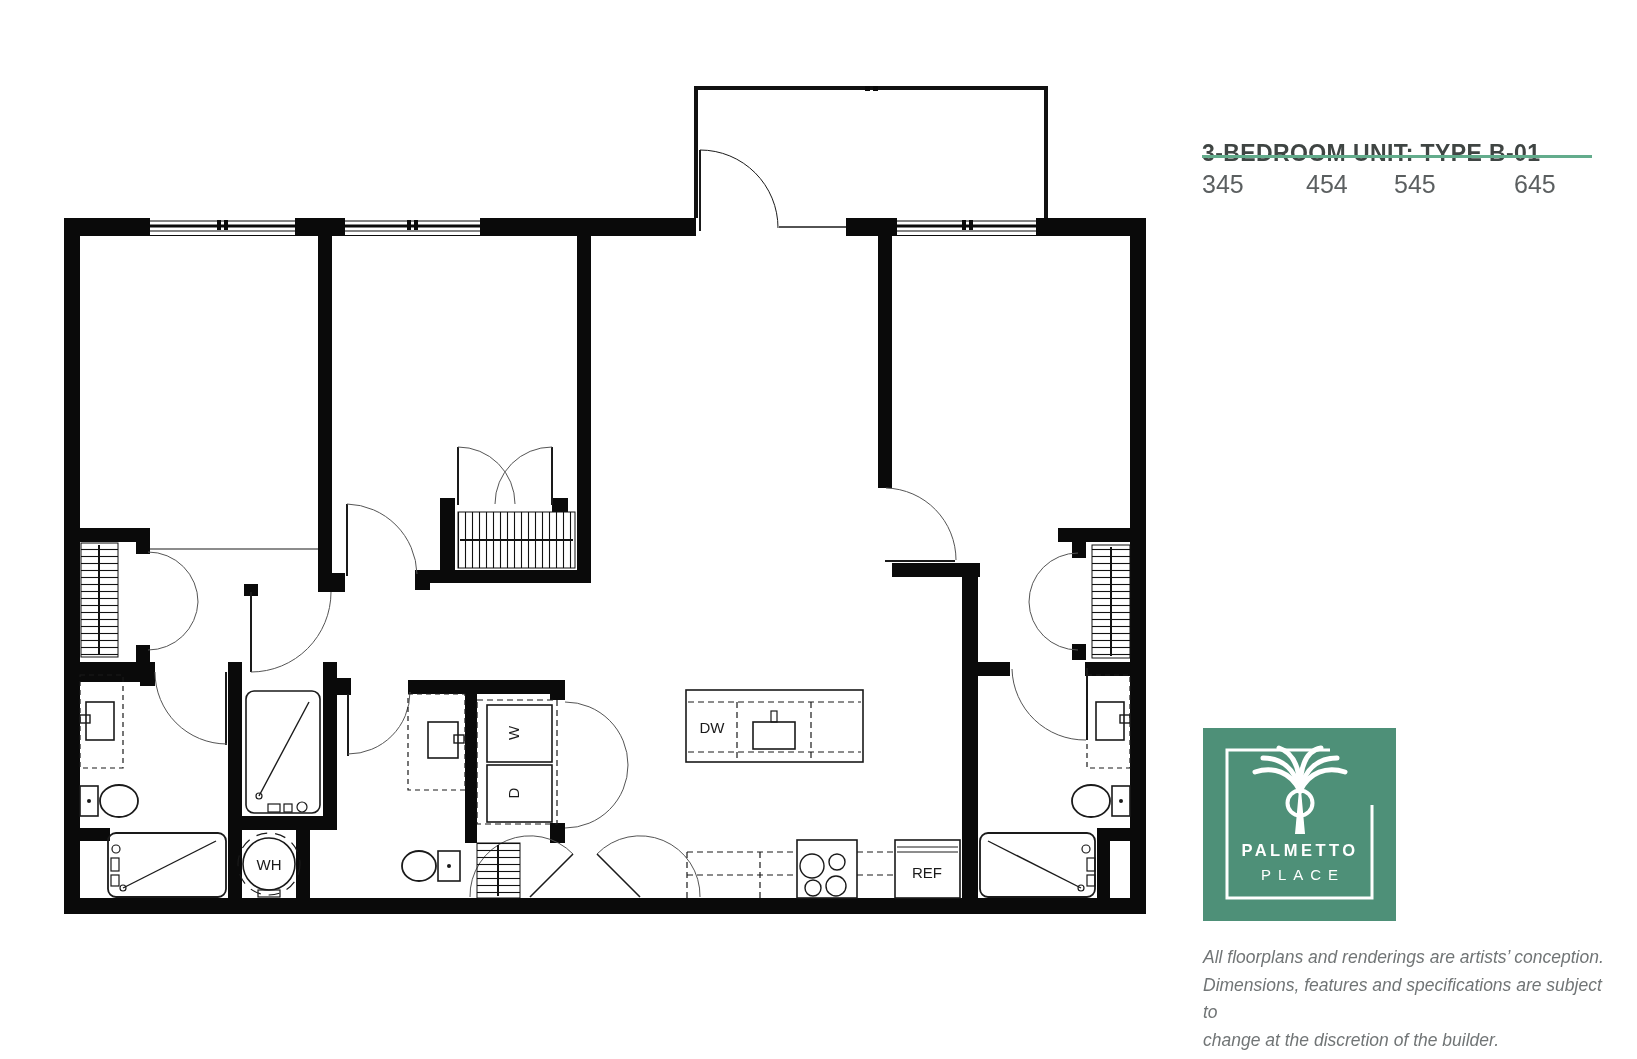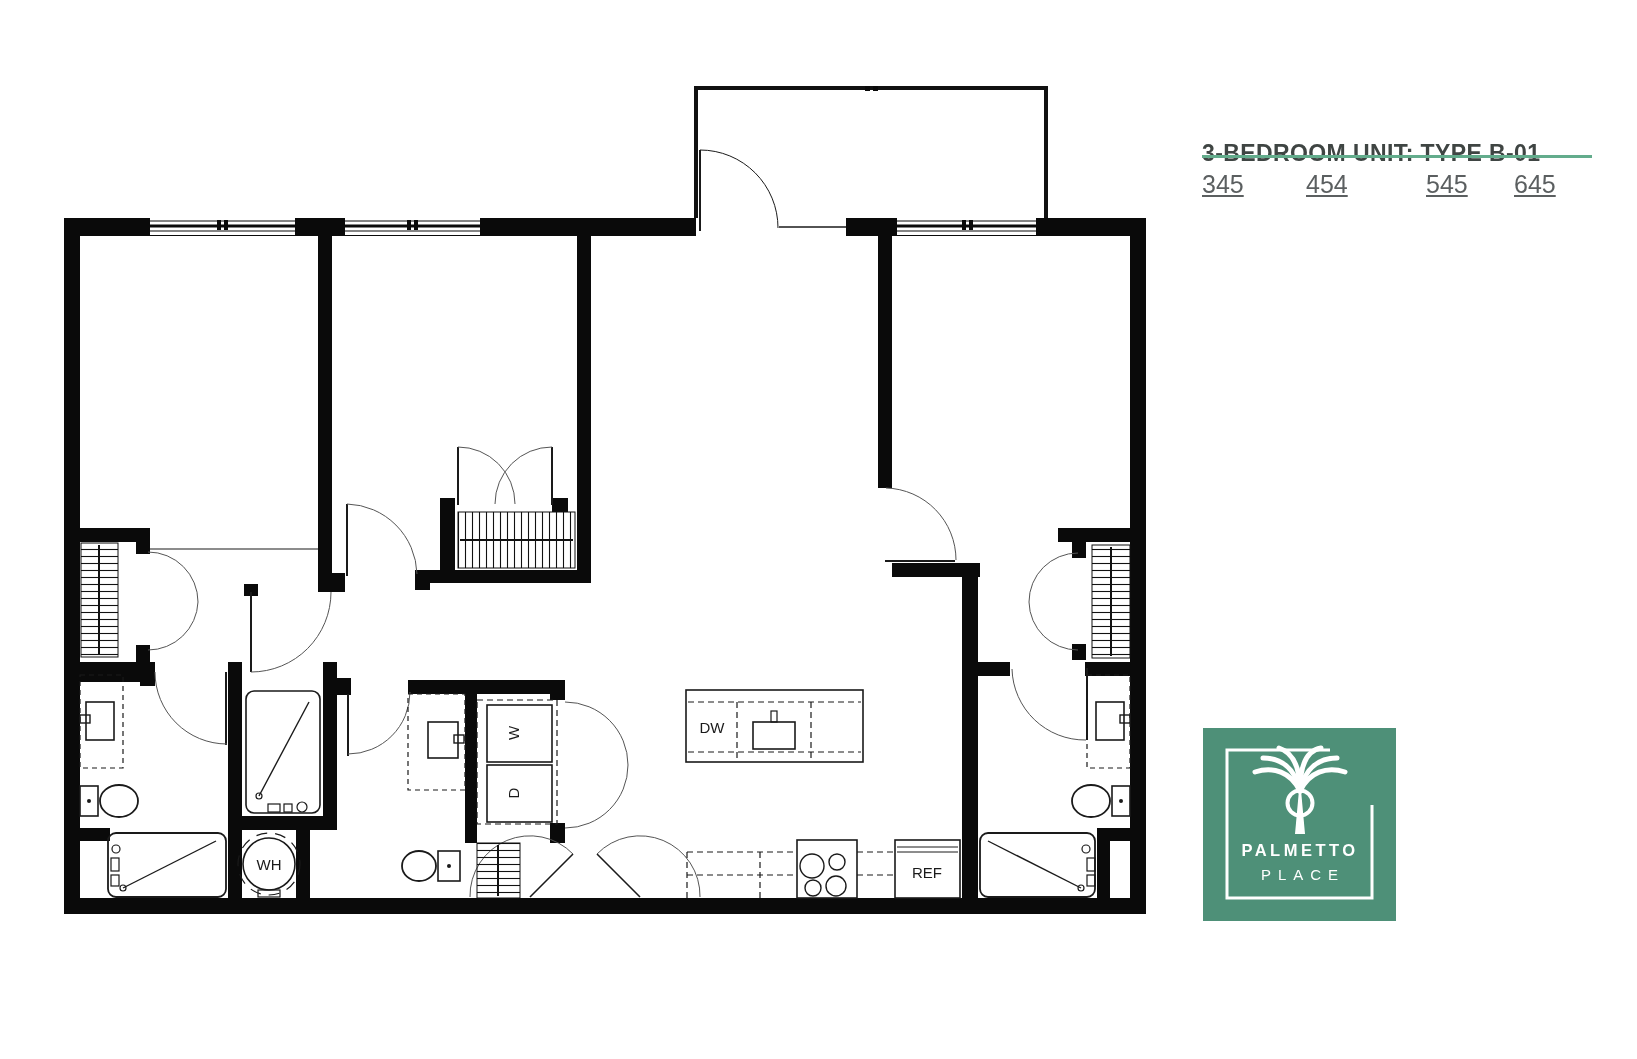--- a/index.html
+++ b/index.html
@@ -3,22 +3,22 @@
 <meta charset="utf-8">
 <style>
   html,body{margin:0;padding:0;background:#ffffff;}
   #canvas{position:relative;width:1637px;height:1059px;background:#ffffff;overflow:hidden;
           font-family:"Liberation Sans", sans-serif;}
   .plan-svg{position:absolute;left:0;top:0;}
   .hdr-title{position:absolute;left:1202px;top:116px;width:400px;font-size:23px;font-weight:bold;
              letter-spacing:.4px;color:#3F4543;margin-top:24px;}
   .hdr-rule{position:absolute;left:1202px;top:155px;width:390px;height:3px;background:#63AC8C;}
   .hdr-nums{position:absolute;left:1202px;top:170px;width:390px;height:30px;color:#5B5F60;font-size:25px;}
-  .hdr-nums span{position:absolute;top:0;text-decoration:underline;}
-  .n0{left:0;} .n1{left:104px;text-align:center;} .n2{left:224px;} .n3{left:312px;text-align:center;}
+  .hdr-nums span{position:absolute;top:0;}
+  .n0{left:0;} .n1{left:104px;text-align:center;} .n2{left:192px;} .n3{left:312px;text-align:center;}
   .logo{position:absolute;left:1203px;top:728px;width:193px;height:193px;}
   .disc{position:absolute;left:1203px;top:944px;width:410px;font-size:17.5px;font-style:italic;
         color:#717576;line-height:27.5px;}
   text{font-family:"Liberation Sans", sans-serif;}
   .fixlbl{font-size:15px;fill:#1a1a1a;}
 </style>
 </head>
 <body>
 
 <div id="canvas">
@@ -329,14 +329,19 @@
       <path d="M97,63 C102,40 116,30 134,30"></path>
       <path d="M97,63 C106,44 124,38 142,44"></path>
       <path d="M97,63 C97,34 106,22 118,20"></path>
     </g>
     <polygon points="92,106 96,62 98,62 102,106" fill="#ffffff"></polygon>
     <circle cx="97" cy="75" r="12.5" stroke="#ffffff" stroke-width="4" fill="none"></circle>
     <text x="97" y="128" text-anchor="middle" fill="#ffffff" font-size="16.5" font-weight="bold" letter-spacing="3.5">PALMETTO</text>
     <text x="100" y="152" text-anchor="middle" fill="#ffffff" font-size="15" letter-spacing="7">PLACE</text>
   </svg>
 
+  <div class="disc">
+    <div>All floorplans and renderings are artists’ conception.</div>
+    <div>Dimensions, features and specifications are subject to</div>
+    <div>change at the discretion of the builder.</div>
+  </div>
 
 </div>
 
 </body></html>

